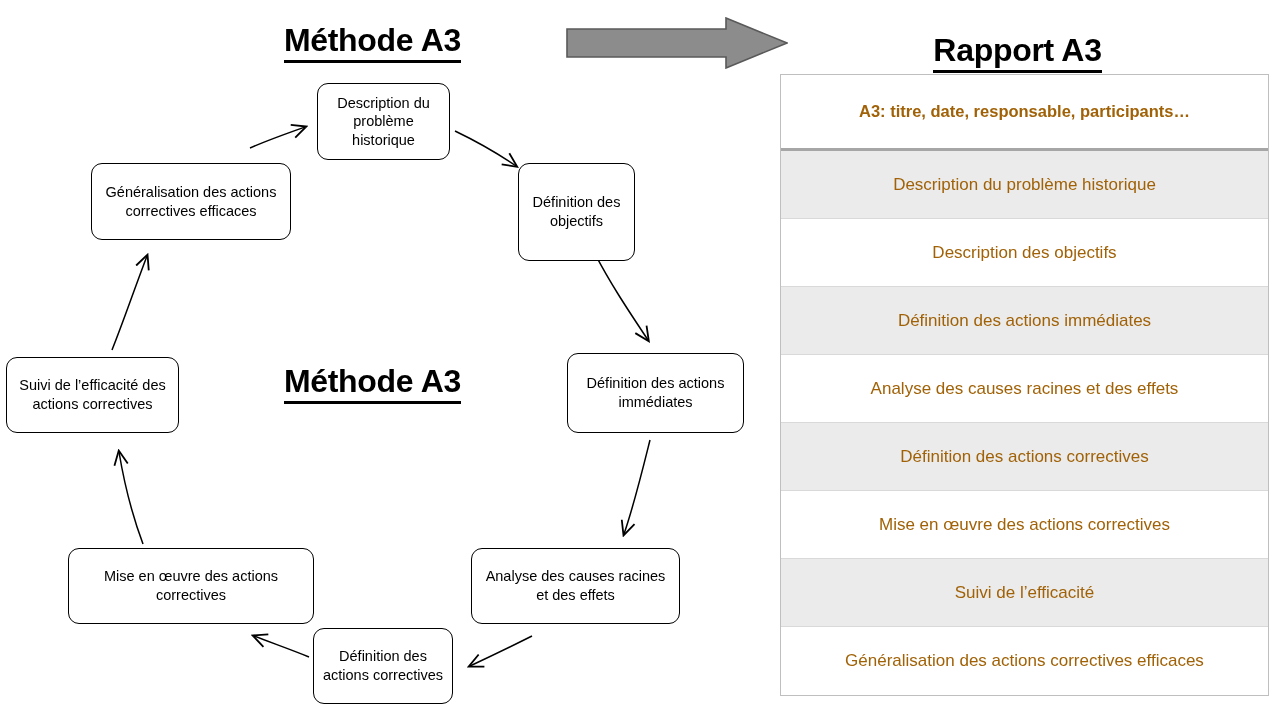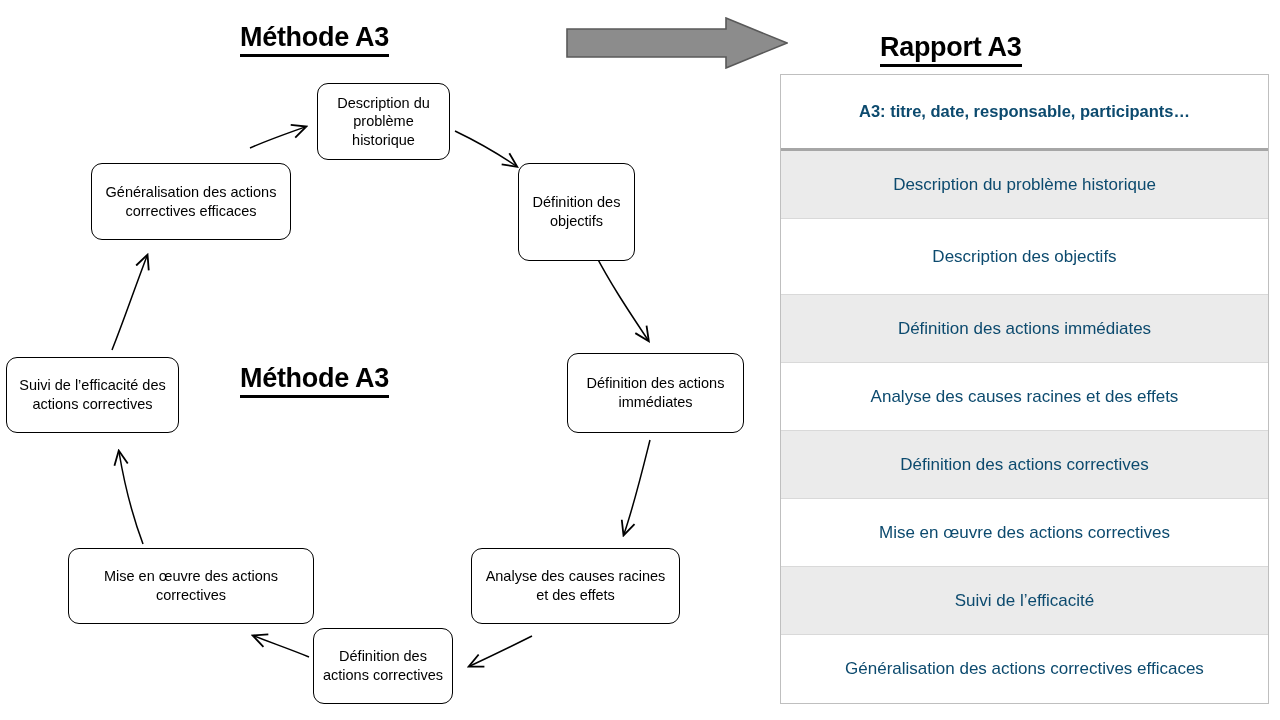--- a/index.html
+++ b/index.html
@@ -13,22 +13,23 @@
     position: relative;
     overflow: hidden;
     font-family: "Liberation Sans", sans-serif;
     color: #000000;
   }
 
   
   .title {
     position: absolute;
     font-weight: bold;
-    font-size: 27px;
+    font-size: 32px;
     letter-spacing: -0.3px;
+    text-align: center;
     white-space: nowrap;
   }
   .title .under {
     border-bottom: 3px solid #000;
     padding-bottom: 2px;
   }
   #method-title-top { left: 240px; top: 22px; width: 265px; }
   #method-title-center { left: 240px; top: 363px; width: 265px; }
   #report-title { left: 880px; top: 32px; width: 275px; }
 
@@ -85,21 +86,21 @@
     box-sizing: border-box;
     background: #ffffff;
   }
   .rrow {
     box-sizing: border-box;
     display: flex;
     align-items: center;
     justify-content: center;
     text-align: center;
     font-size: 17px;
-    color: #0c4a6e;
+    color: #a16207;
     border-bottom: 1px solid #d9d9d9;
     padding: 0 8px;
   }
   .rrow.header {
     font-weight: bold;
     font-size: 16.5px;
     height: 76px;
     background: #ffffff;
     border-bottom: 3px solid #a6a6a6;
   }
@@ -159,20 +160,20 @@
 <div class="node" id="node-suivi">Suivi de l’efficacité des actions correctives</div>
 <div class="node" id="node-generalisation">Généralisation des actions correctives efficaces</div>
 
 <div class="title" id="method-title-center">
   <span class="under">Méthode A3</span>
 </div>
 
 <div id="report-table">
     <div class="rrow header" style="height: 76px;">A3: titre, date, responsable, participants…</div>
     <div class="rrow shaded" style="height: 68px;">Description du problème historique</div>
-    <div class="rrow plain" style="height: 76px; text-align: center;">Description des objectifs</div>
+    <div class="rrow plain" style="height: 68px; text-align: center;">Description des objectifs</div>
     <div class="rrow shaded" style="height: 68px;">Définition des actions immédiates</div>
     <div class="rrow plain" style="height: 68px;">Analyse des causes racines et des effets</div>
     <div class="rrow shaded" style="height: 68px;">Définition des actions correctives</div>
     <div class="rrow plain" style="height: 68px;">Mise en œuvre des actions correctives</div>
     <div class="rrow shaded" style="height: 68px;">Suivi de l’efficacité</div>
     <div class="rrow plain last" style="height: 68px;">Généralisation des actions correctives efficaces</div>
   </div>
 
 </body></html>

